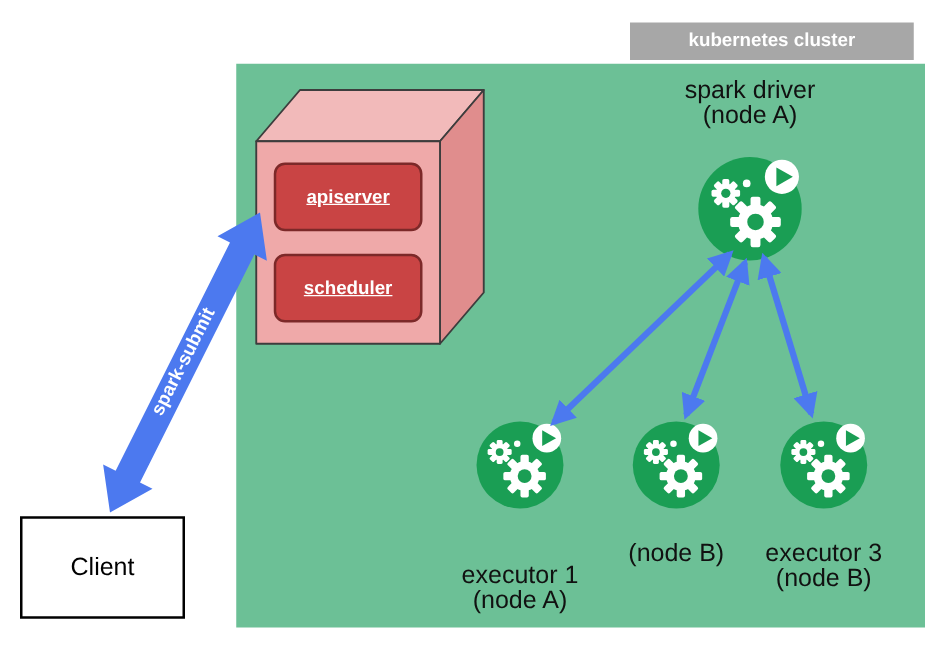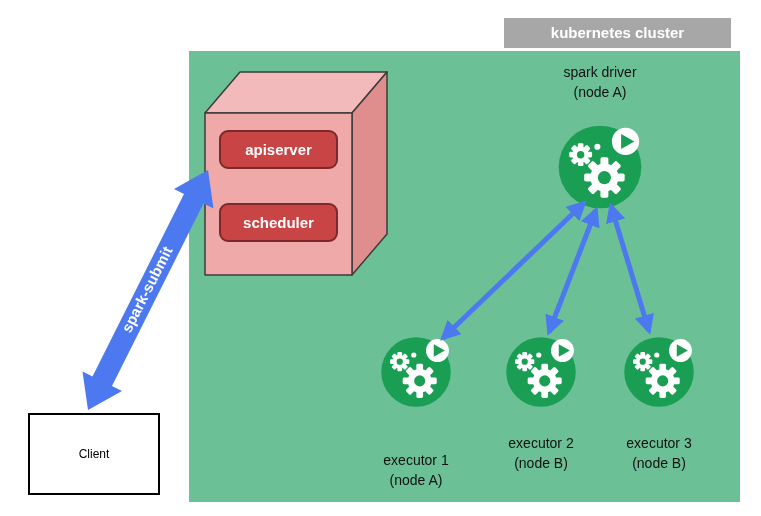--- a/index.html
+++ b/index.html
@@ -13,45 +13,46 @@
     left:189px;top:51px;width:551px;height:451px;
     background:#6cc096;
   }
   #diagram-svg{left:0;top:0;}
   #cluster-title{
     left:504px;top:18px;width:227px;height:30px;
     background:#a7a7a7;color:#ffffff;
     font-size:15px;font-weight:bold;line-height:30px;text-align:center;
   }
   .component{
-    left:219px;width:119px;height:39px;
+    left:219px;width:119px;height:55px;
     background:#c94444;border:2px solid #7c2929;border-radius:9px;
     color:#ffffff;font-size:15px;font-weight:bold;
     display:flex;align-items:center;justify-content:center;
     box-sizing:border-box;
+    text-decoration:underline;
   }
   #apiserver-box{top:130px;}
   #scheduler-box{top:203px;text-align:center;}
   .node-label{
-    color:#111111;font-size:14px;line-height:20px;text-align:center;
+    color:#111111;font-size:20px;line-height:20px;text-align:center;
   }
   #driver-label{left:530px;top:62px;width:140px;}
   #exec1-label{left:356px;top:450px;width:120px;}
   #exec2-label{left:481px;top:433px;width:120px;}
   #exec3-label{left:599px;top:433px;width:120px;}
   #submit-label{
     left:68px;top:280px;width:160px;height:20px;
     color:#ffffff;font-size:15px;font-weight:bold;text-align:center;
     transform:rotate(-63deg);
   }
   #client-box{
     left:16px;top:413px;width:132px;height:82px;
     background:#ffffff;border:2px solid #000000;box-sizing:border-box;
-    color:#000000;font-size:12px;
-    display:flex;align-items:center;justify-content:center;margin-left:12px;
+    color:#000000;font-size:20px;
+    display:flex;align-items:center;justify-content:center;
   }
 </style>
 </head>
 <body>
 
 <div id="cluster-bg" class="abs"></div>
 
 <svg id="diagram-svg" class="abs" width="761" height="516" viewBox="0 0 761 516">
   <defs>
     <marker id="ah" viewBox="0 0 10 10" refX="8" refY="5" markerWidth="4" markerHeight="4" orient="auto-start-reverse">
@@ -122,21 +123,20 @@
 <div id="driver-label" class="abs node-label">
   <div>spark driver</div>
   <div>(node A)</div>
 </div>
 
 <div id="exec1-label" class="abs node-label">
   <div>executor 1</div>
   <div>(node A)</div>
 </div>
 <div id="exec2-label" class="abs node-label">
-  <div>executor 2</div>
   <div>(node B)</div>
 </div>
 <div id="exec3-label" class="abs node-label">
   <div>executor 3</div>
   <div>(node B)</div>
 </div>
 
 <div id="submit-label" class="abs">spark-submit</div>
 
 <div id="client-box" class="abs">

